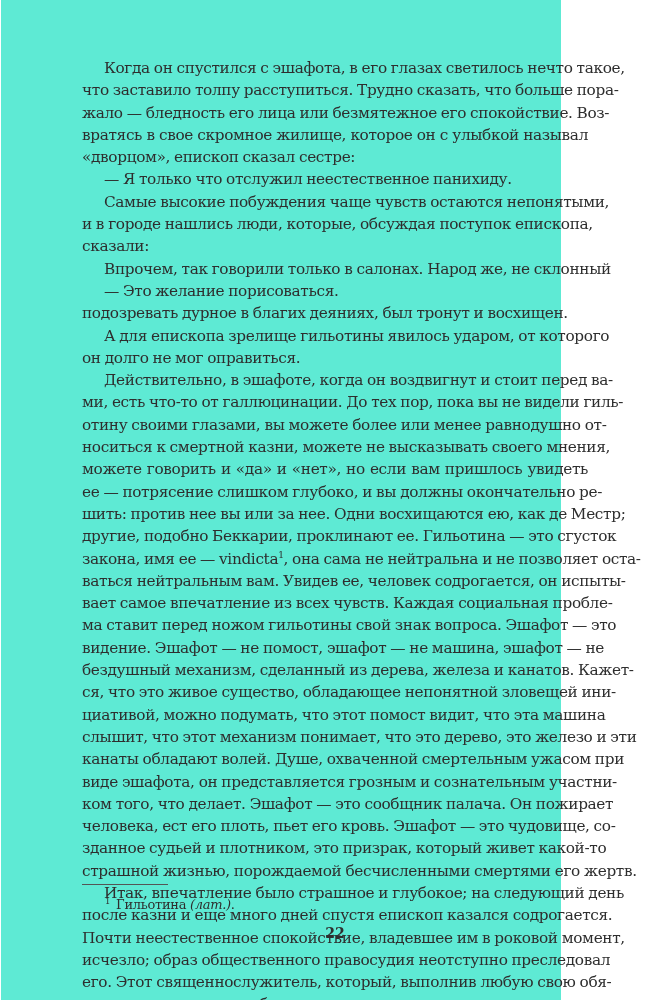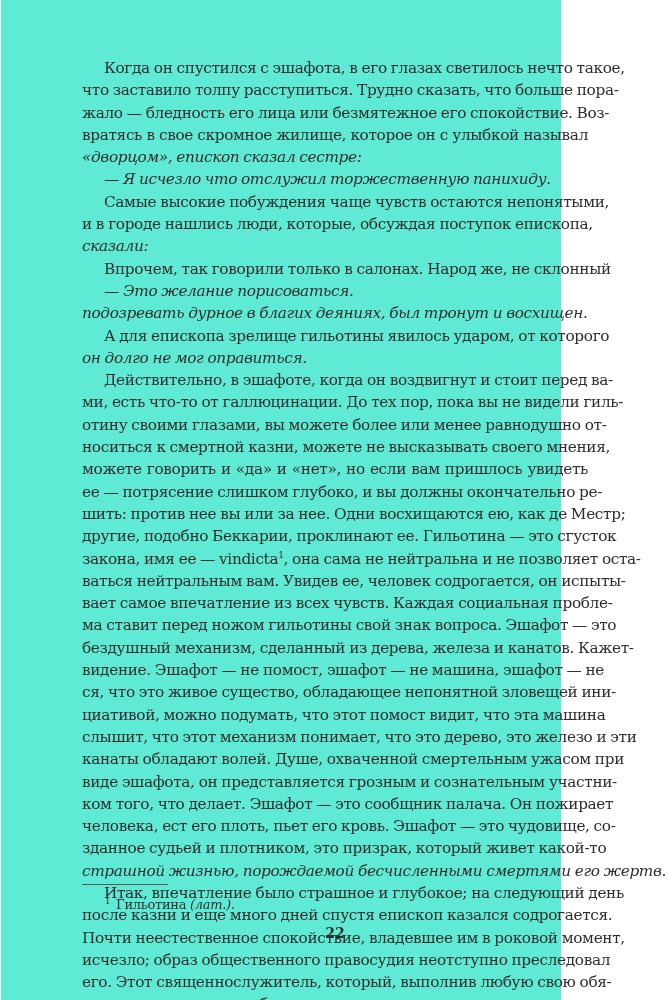--- a/index.html
+++ b/index.html
@@ -37,21 +37,20 @@
   .text-block .line {
     display: block;
     text-align: justify;
     text-align-last: justify;
     white-space: nowrap;
     overflow: visible;
     height: 22.3px;
   }
   .text-block .line.last {
     text-align-last: left;
-    font-style: italic;
   }
   .text-block .line.indent {
     text-indent: 22px;
   }
   sup.fn {
     font-size: 9px;
     vertical-align: 6px;
     line-height: 0;
   }
   .footnote-rule {
@@ -95,43 +94,43 @@
 </head>
 <body>
 
 <div class="page">
   <div class="text-block" id="text-block">
       <span class="line indent">Когда он спустился с эшафота, в его глазах светилось нечто такое,</span>
       <span class="line">что заставило толпу расступиться. Трудно сказать, что больше пора-</span>
       <span class="line">жало — бледность его лица или безмятежное его спокойствие. Воз-</span>
       <span class="line">вратясь в свое скромное жилище, которое он с улыбкой называл</span>
       <span class="line last">«дворцом», епископ сказал сестре:</span>
-      <span class="line indent last">— Я исчезло что отслужил торжественную панихиду.</span>
+      <span class="line indent last">— Я только что отслужил неестественное панихиду.</span>
       <span class="line indent">Самые высокие побуждения чаще чувств остаются непонятыми,</span>
       <span class="line">и в городе нашлись люди, которые, обсуждая поступок епископа,</span>
       <span class="line last">сказали:</span>
       <span class="line indent">Впрочем, так говорили только в салонах. Народ же, не склонный</span>
       <span class="line indent last">— Это желание порисоваться.</span>
       <span class="line last">подозревать дурное в благих деяниях, был тронут и восхищен.</span>
       <span class="line indent">А для епископа зрелище гильотины явилось ударом, от которого</span>
       <span class="line last">он долго не мог оправиться.</span>
       <span class="line indent">Действительно, в эшафоте, когда он воздвигнут и стоит перед ва-</span>
       <span class="line">ми, есть что-то от галлюцинации. До тех пор, пока вы не видели гиль-</span>
       <span class="line">отину своими глазами, вы можете более или менее равнодушно от-</span>
       <span class="line">носиться к смертной казни, можете не высказывать своего мнения,</span>
       <span class="line">можете говорить и «да» и «нет», но если вам пришлось увидеть</span>
       <span class="line">ее — потрясение слишком глубоко, и вы должны окончательно ре-</span>
       <span class="line">шить: против нее вы или за нее. Одни восхищаются ею, как де Местр;</span>
       <span class="line">другие, подобно Беккарии, проклинают ее. Гильотина — это сгусток</span>
       <span class="line"><span>закона, имя ее — vindicta</span><sup class="fn">1</sup><span>, она сама не нейтральна и не позволяет оста-</span></span>
       <span class="line">ваться нейтральным вам. Увидев ее, человек содрогается, он испыты-</span>
       <span class="line">вает самое впечатление из всех чувств. Каждая социальная пробле-</span>
       <span class="line">ма ставит перед ножом гильотины свой знак вопроса. Эшафот — это</span>
+      <span class="line">видение. Эшафот — не помост, эшафот — не машина, эшафот — не</span>
       <span class="line">бездушный механизм, сделанный из дерева, железа и канатов. Кажет-</span>
-      <span class="line">видение. Эшафот — не помост, эшафот — не машина, эшафот — не</span>
       <span class="line">ся, что это живое существо, обладающее непонятной зловещей ини-</span>
       <span class="line">циативой, можно подумать, что этот помост видит, что эта машина</span>
       <span class="line">слышит, что этот механизм понимает, что это дерево, это железо и эти</span>
       <span class="line">канаты обладают волей. Душе, охваченной смертельным ужасом при</span>
       <span class="line">виде эшафота, он представляется грозным и сознательным участни-</span>
       <span class="line">ком того, что делает. Эшафот — это сообщник палача. Он пожирает</span>
       <span class="line">человека, ест его плоть, пьет его кровь. Эшафот — это чудовище, со-</span>
       <span class="line">зданное судьей и плотником, это призрак, который живет какой-то</span>
       <span class="line last">страшной жизнью, порождаемой бесчисленными смертями его жертв.</span>
       <span class="line indent">Итак, впечатление было страшное и глубокое; на следующий день</span>

